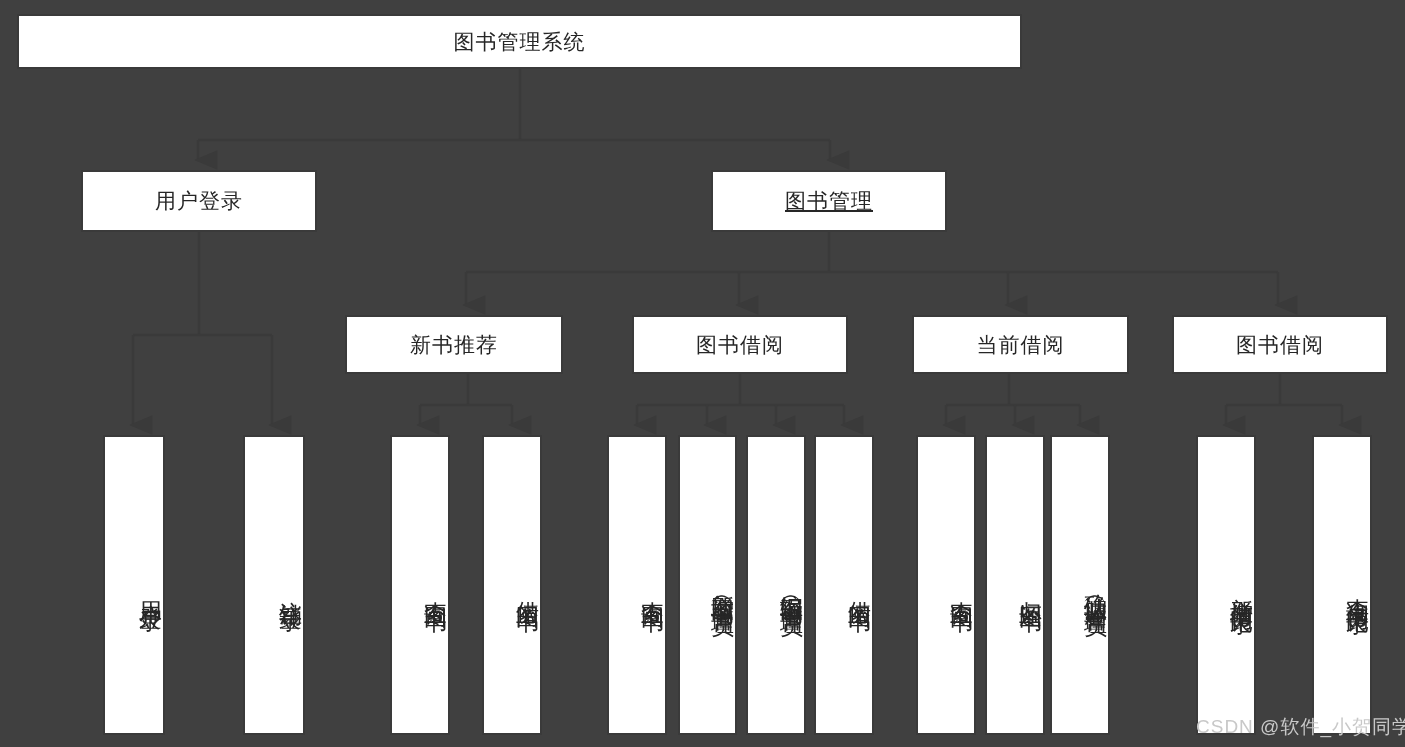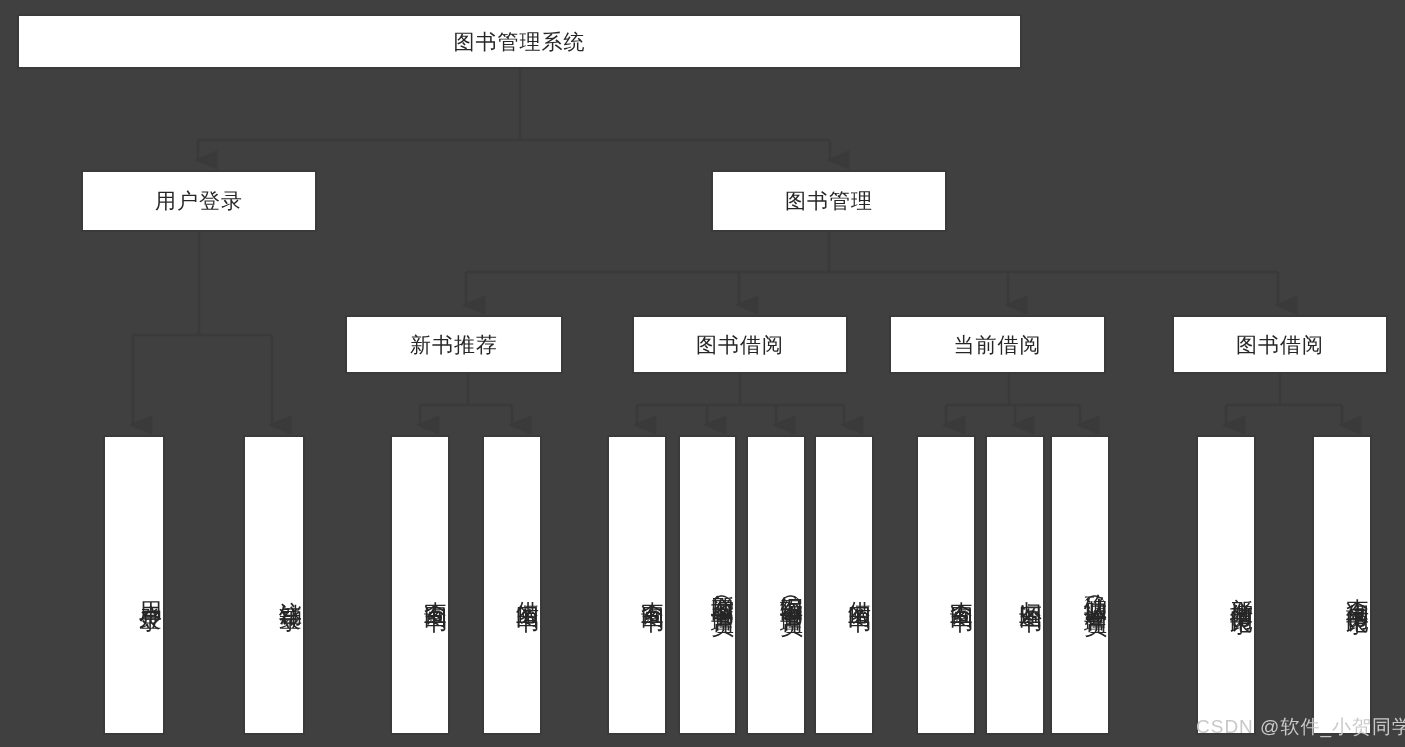--- a/index.html
+++ b/index.html
@@ -125,31 +125,31 @@
     </g>
   </svg>
 
   <div class="node root horiz" style="left:17px; top:14px; width:1005px; height:55px;">
     <span>图书管理系统</span>
   </div>
 
   <div class="node horiz" style="left:81px; top:170px; width:236px; height:62px;">
     <span>用户登录</span>
   </div>
-  <div class="node horiz" style="left:711px; top:170px; width:236px; height:62px;">
+  <div class="node horiz" style="left:711px; top:170px; width:236px; height:62px;text-decoration:underline;">
     <span>图书管理</span>
   </div>
 
   <div class="node horiz" style="left:345px; top:315px; width:218px; height:59px;">
     <span>新书推荐</span>
   </div>
   <div class="node horiz" style="left:632px; top:315px; width:216px; height:59px;">
     <span>图书借阅</span>
   </div>
-  <div class="node horiz" style="left:889px; top:315px; width:217px; height:59px;">
+  <div class="node horiz" style="left:912px; top:315px; width:217px; height:59px;">
     <span>当前借阅</span>
   </div>
   <div class="node horiz" style="left:1172px; top:315px; width:216px; height:59px;">
     <span>图书借阅</span>
   </div>
 
   <div class="node vert" style="left:103px; top:435px; width:62px; height:300px;">
     <span class="vtext">用户登录</span>
   </div>
   <div class="node vert" style="left:243px; top:435px; width:62px; height:300px;">

